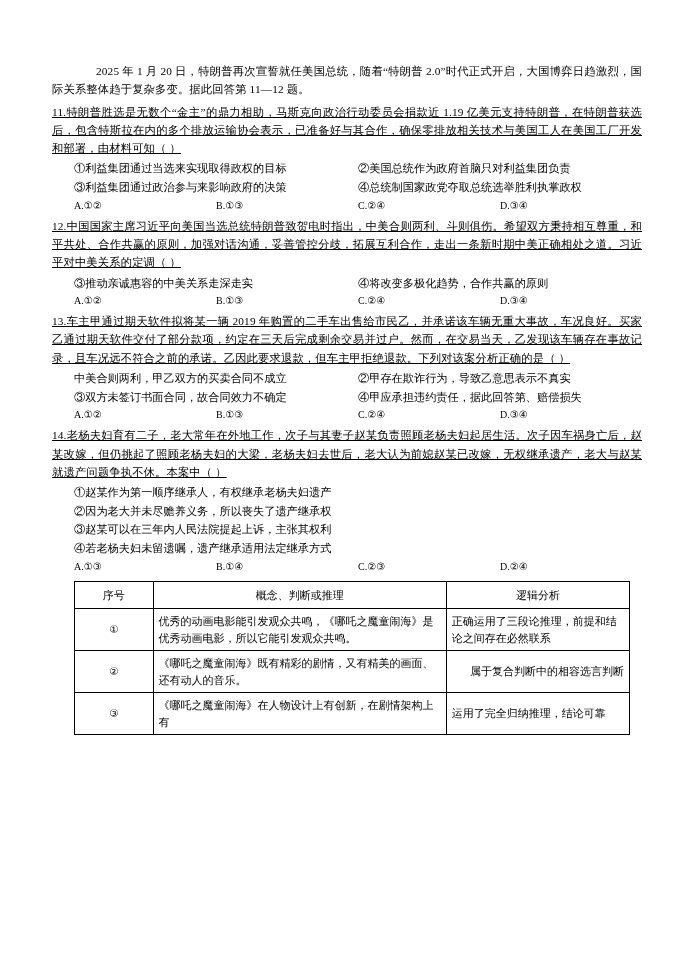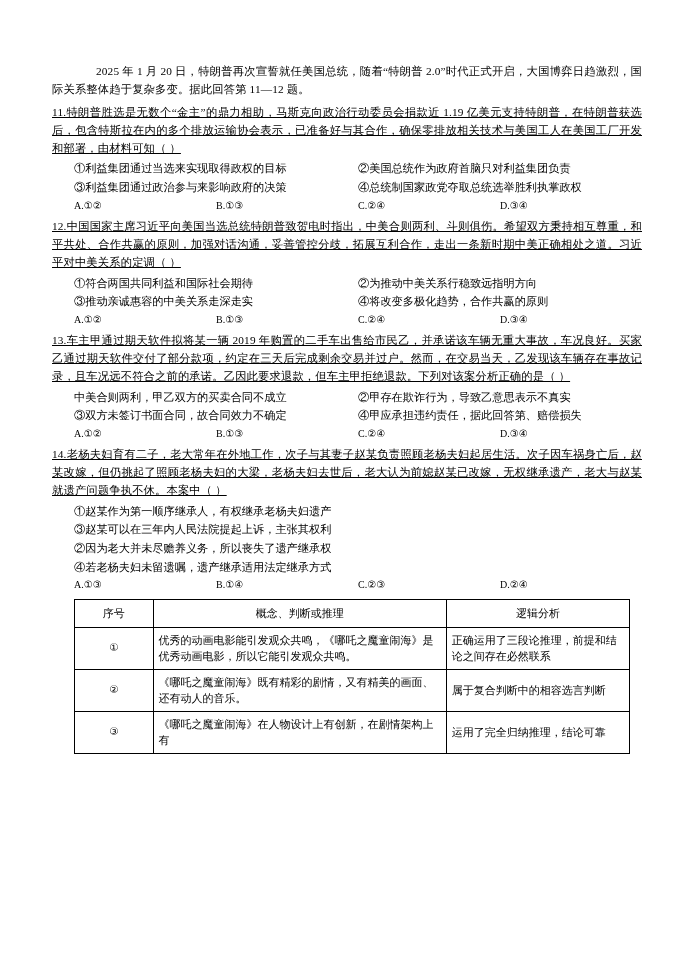--- a/index.html
+++ b/index.html
@@ -82,21 +82,21 @@
     vertical-align: middle;
   }
   .tbl th {
     font-weight: normal;
     text-align: center;
     padding: 5px 16px;
   }
   .col-no { width: 54px; text-align: center; }
   .col-mid { width: 318px; }
   .col-right { width: 184px; }
-  .cell-center { text-align: left; }
+  .cell-center { text-align: right; }
   .circnum { font-family: "DejaVu Sans", sans-serif; font-size: 10.6px; }
 </style>
 </head>
 <body>
 
 <div class="page">
   <div class="content">
 
     <p class="para intro">2025 年 1 月 20 日，特朗普再次宣誓就任美国总统，随着“特朗普 2.0”时代正式开启，大国博弈日趋激烈，国际关系整体趋于复杂多变。据此回答第 11—12 题。</p>
 
@@ -113,24 +113,20 @@
     </div>
     <div class="answers">
       <span>A.①②</span>
       <span>B.①③</span>
       <span>C.②④</span>
       <span>D.③④</span>
     </div>
 
     <p class="para qstem">12.中国国家主席习近平向美国当选总统特朗普致贺电时指出，中美合则两利、斗则俱伤。希望双方秉持相互尊重，和平共处、合作共赢的原则，加强对话沟通，妥善管控分歧，拓展互利合作，走出一条新时期中美正确相处之道。习近平对中美关系的定调（   ）</p>
     <div class="opts">
-      <div class="opt-row">
-        <span class="opt-a">①符合两国共同利益和国际社会期待</span>
-        <span class="opt-b">②为推动中美关系行稳致远指明方向</span>
-      </div>
       <div class="opt-row">
         <span class="opt-a">③推动亲诚惠容的中美关系走深走实</span>
         <span class="opt-b">④将改变多极化趋势，合作共赢的原则</span>
       </div>
     </div>
     <div class="answers">
       <span>A.①②</span>
       <span>B.①③</span>
       <span>C.②④</span>
       <span>D.③④</span>
@@ -150,22 +146,22 @@
     <div class="answers">
       <span>A.①②</span>
       <span>B.①③</span>
       <span>C.②④</span>
       <span>D.③④</span>
     </div>
 
     <p class="para qstem">14.老杨夫妇育有二子，老大常年在外地工作，次子与其妻子赵某负责照顾老杨夫妇起居生活。次子因车祸身亡后，赵某改嫁，但仍挑起了照顾老杨夫妇的大梁，老杨夫妇去世后，老大认为前媳赵某已改嫁，无权继承遗产，老大与赵某就遗产问题争执不休。本案中（   ）</p>
     <div class="opts">
       <div>①赵某作为第一顺序继承人，有权继承老杨夫妇遗产</div>
+      <div>②因为老大并未尽赡养义务，所以丧失了遗产继承权</div>
       <div>③赵某可以在三年内人民法院提起上诉，主张其权利</div>
-      <div>②因为老大并未尽赡养义务，所以丧失了遗产继承权</div>
       <div>④若老杨夫妇未留遗嘱，遗产继承适用法定继承方式</div>
     </div>
     <div class="answers">
       <span>A.①③</span>
       <span>B.①④</span>
       <span>C.②③</span>
       <span>D.②④</span>
     </div>
 
 

